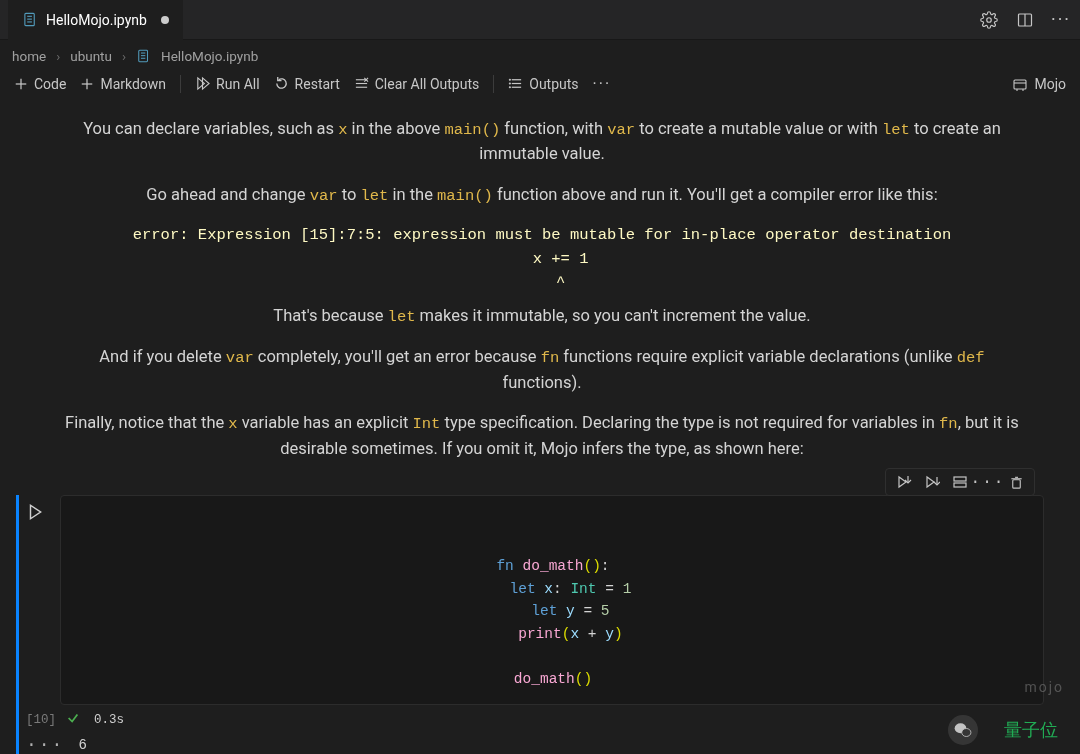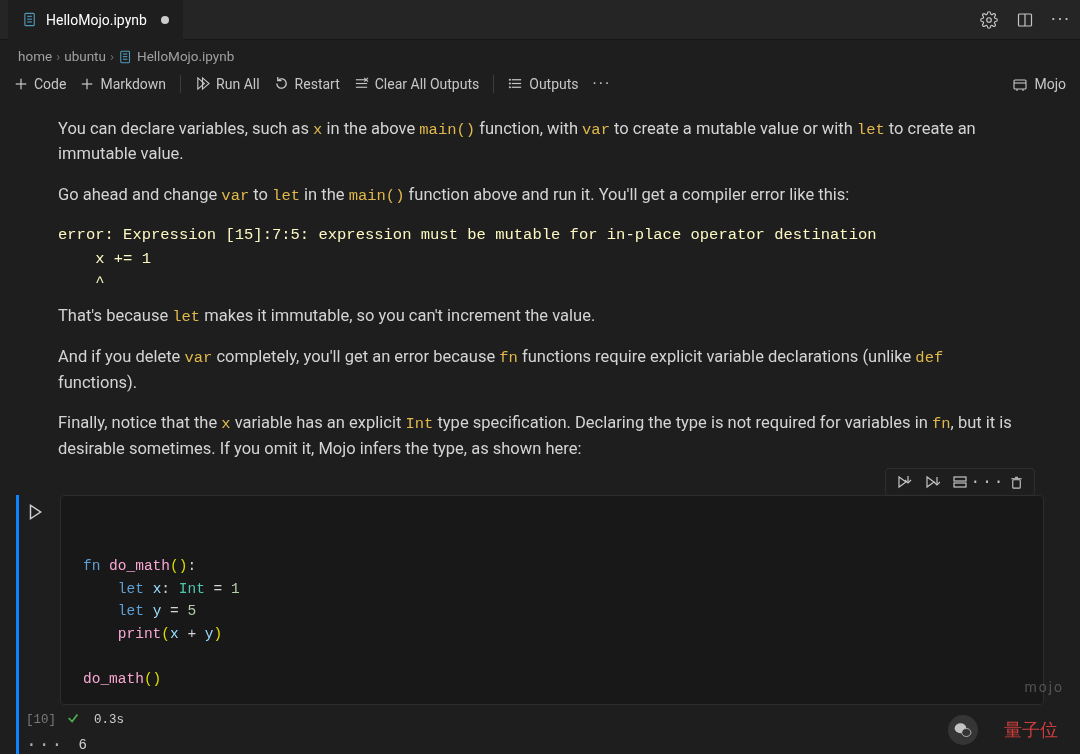--- a/index.html
+++ b/index.html
@@ -30,22 +30,22 @@
     background: #1e1e1e;
     color: #ffffff;
   }
   .tab .file-icon { width:16px; height:16px; display:flex; align-items:center; justify-content:center;}
   .tab .dirty-dot { width:8px; height:8px; border-radius:50%; background:#cccccc; margin-left:6px;}
   .tabbar-right { display:flex; align-items:center; gap:14px; color:#bcbcbc;}
   .icon-btn { display:flex; align-items:center; justify-content:center; width:22px; height:22px; cursor:pointer; color:#c5c5c5;}
 
   
   .breadcrumb {
-    display:flex; align-items:flex-end; gap:4px;
-    padding: 8px 18px 6px 18px;
+    display:flex; align-items:flex-start; gap:10px;
+    padding: 8px 18px 6px 12px;
     color:#a0a0a0;
     font-size:13.5px;
   }
   .breadcrumb .sep { color:#6a6a6a; }
   .breadcrumb .file-icon { width:15px; height:15px; display:flex; align-items:center; justify-content:center;}
 
   
   .nb-toolbar {
     display:flex; align-items:center;
     padding: 4px 14px 10px 14px;
@@ -56,20 +56,21 @@
   }
   .nb-toolbar .group { display:flex; align-items:center; gap:14px;}
   .nb-toolbar .item { display:flex; align-items:center; gap:6px; cursor:pointer;}
   .nb-toolbar .divider { width:1px; height:18px; background:#3c3c3c; margin:0 10px;}
   .nb-toolbar .spacer { flex:1; }
 
   
   .content {
     padding: 0 18px 0 0;
     position: relative;
+    text-align: center;
   }
   .markdown-block {
     padding: 4px 36px 10px 58px;
     font-size: 16.5px;
     line-height: 1.5;
     color: #d4d4d4;
   }
   .markdown-block p { margin: 10px 0 16px 0; }
   .code-inline {
     font-family: "SF Mono", Menlo, Consolas, "Liberation Mono", monospace;
@@ -142,21 +143,21 @@
     font-size:14px;
     color:#d4d4d4;
     display:flex; align-items:center; gap:14px;
   }
   .more-dots { color:#b0b0b0; font-size:18px; letter-spacing:2px;}
 
   
   .watermark {
     position:absolute; right:22px; bottom:10px;
     display:flex; align-items:center; gap:26px;
-    color:#ef4444; font-size:18px; opacity:0.85;
+    color:#22c55e; font-size:18px; opacity:0.85;
     pointer-events:none;
   }
   .wm-ic { width:30px; height:30px; border-radius:50%; background:#3a3a3a; display:flex; align-items:center; justify-content:center;}
   .mojo-wm {
     position:absolute; right:16px; bottom:60px;
     color:#888; font-size:14px; letter-spacing:2px; opacity:0.5;
   }
 
 </style>
 </head>

